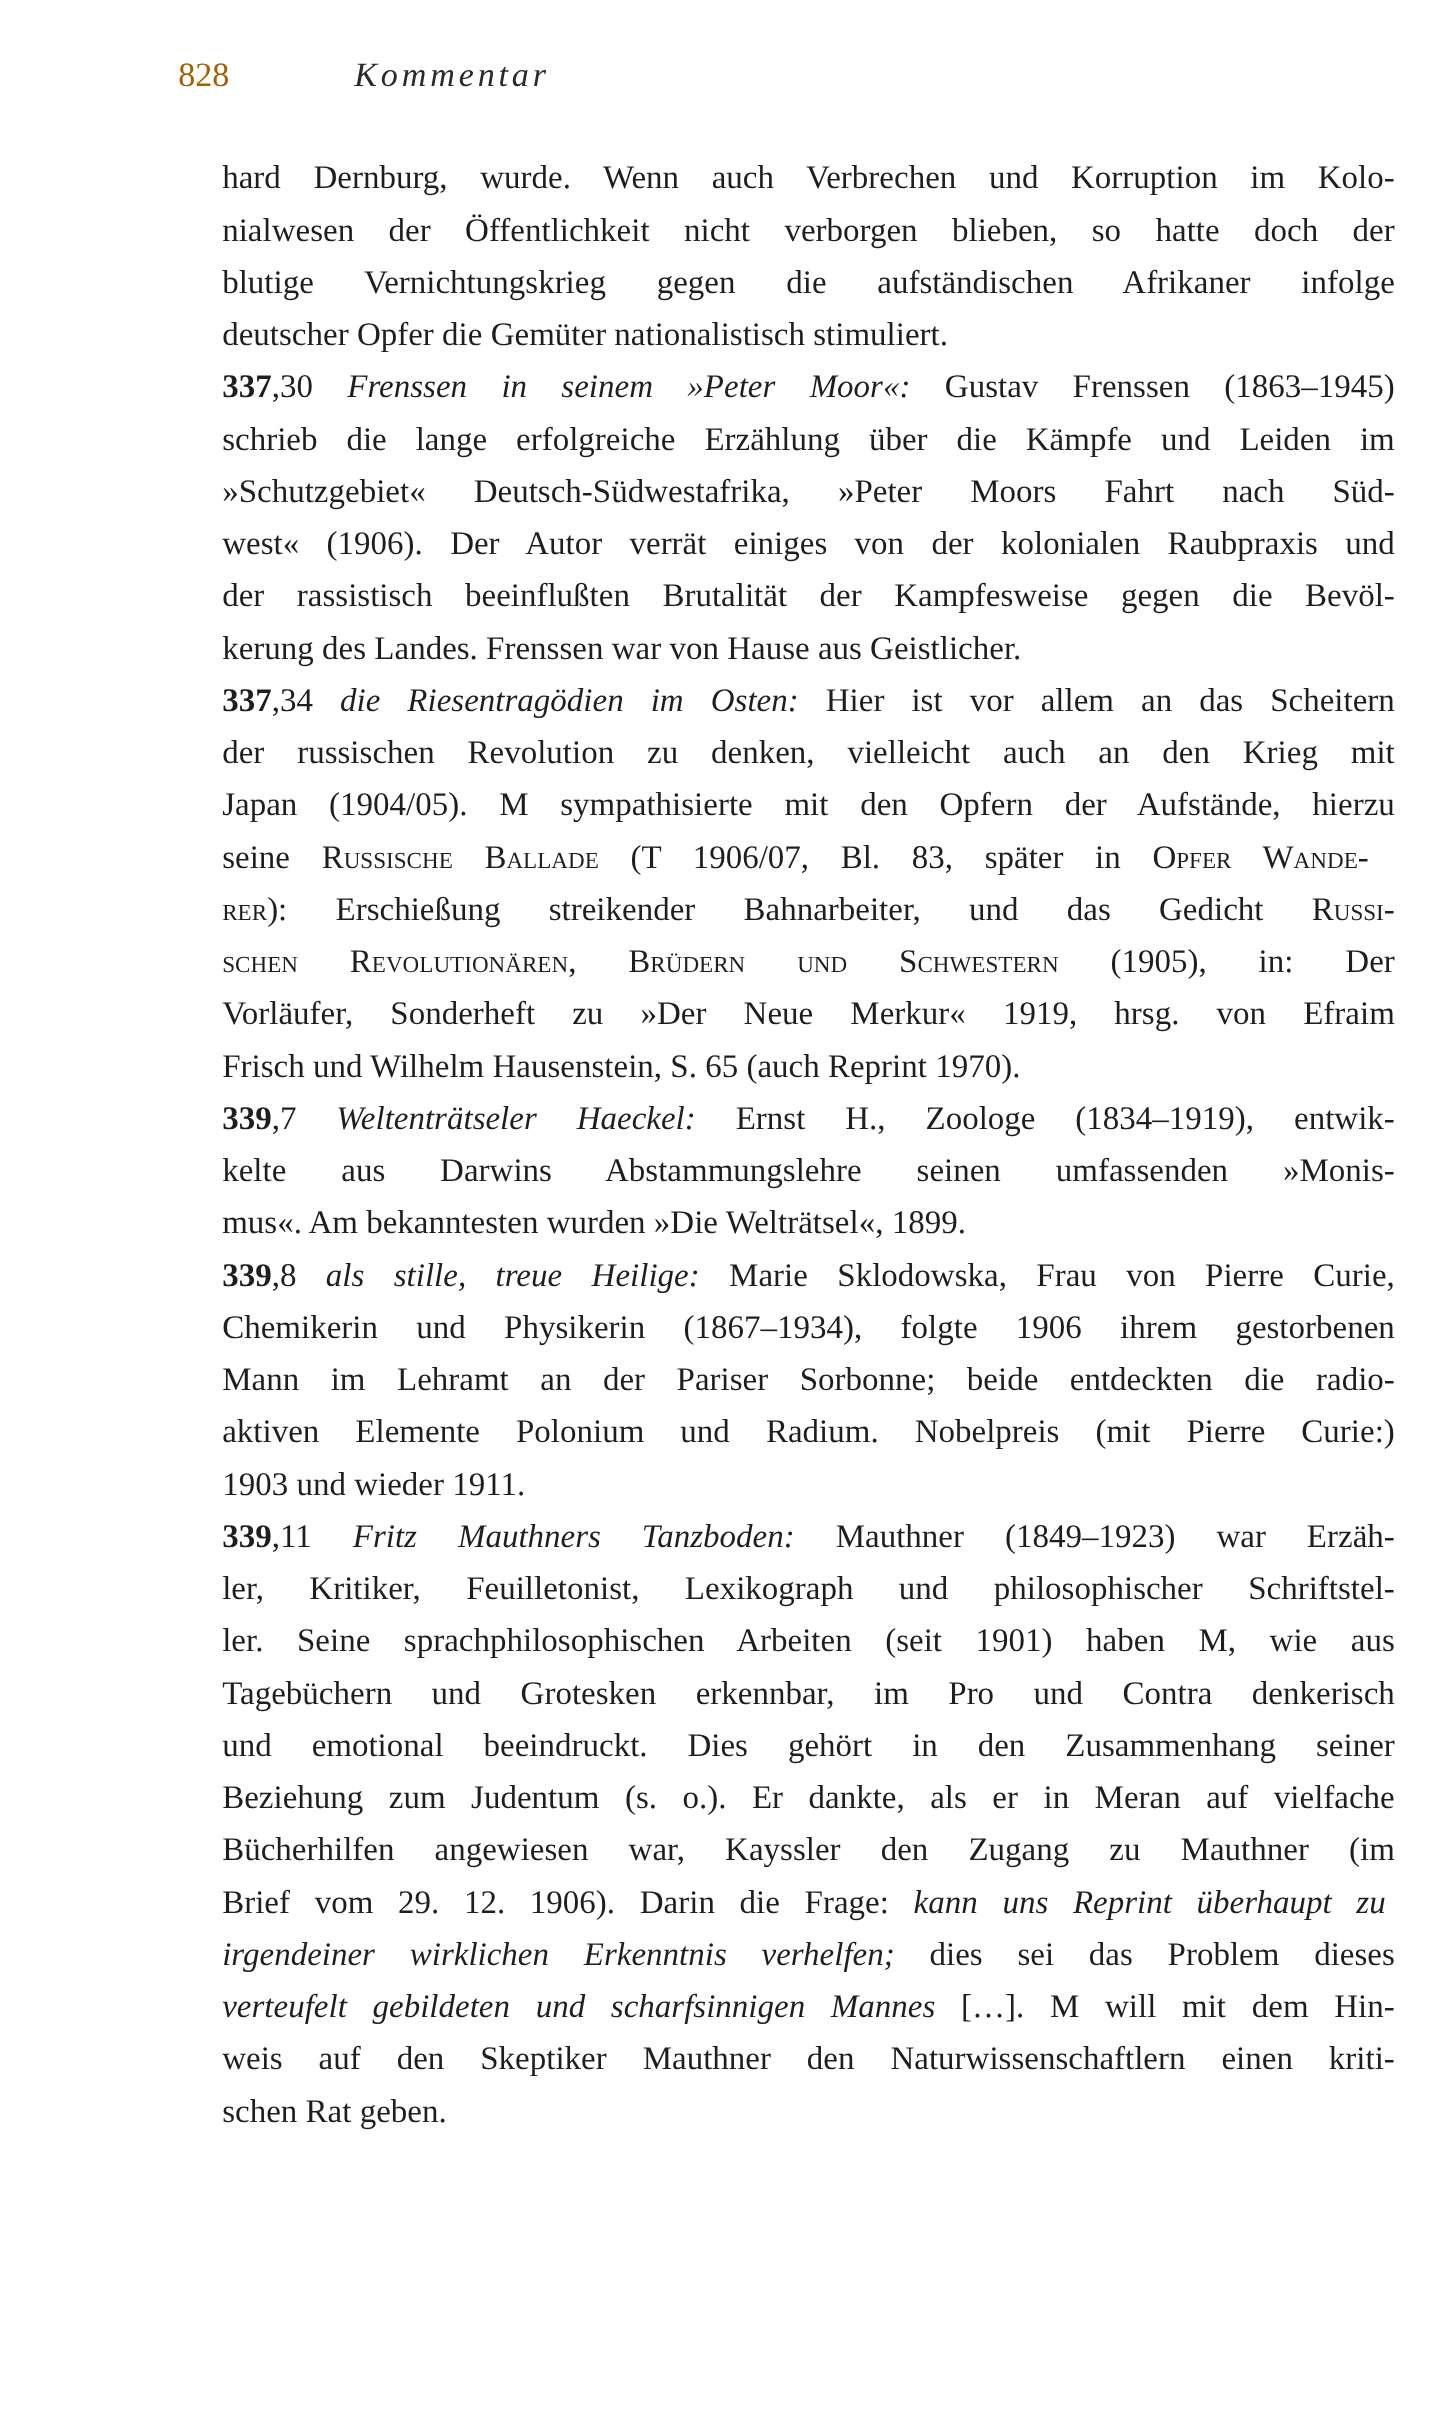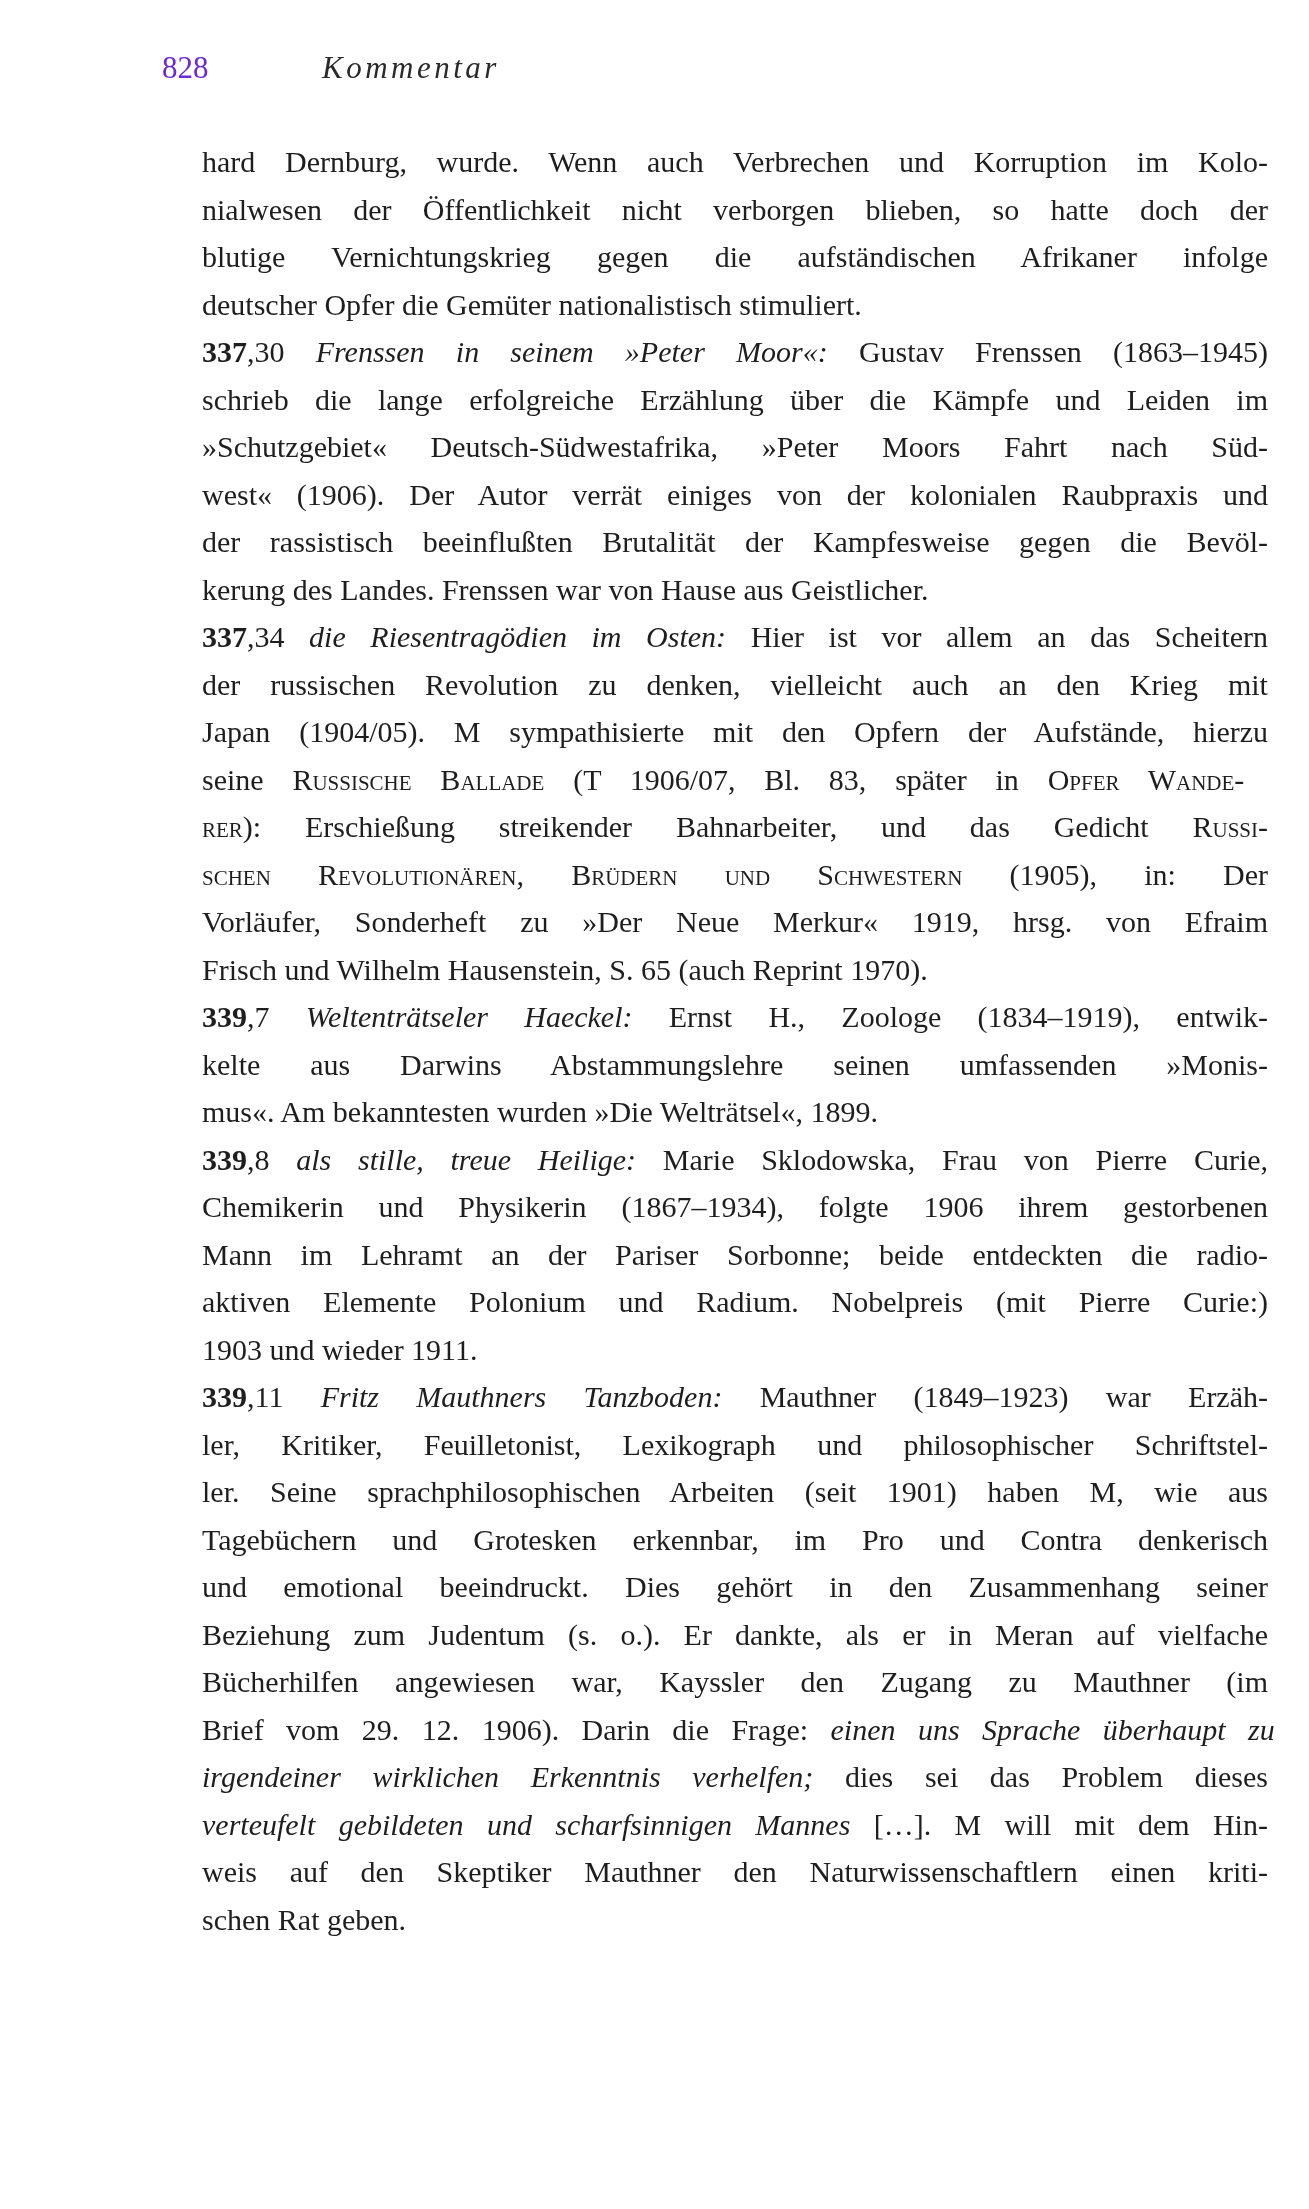--- a/index.html
+++ b/index.html
@@ -5,21 +5,21 @@
   html, body { margin: 0; padding: 0; background: #ffffff; }
   body {
     width: 1309px; height: 2209px; position: relative; overflow: hidden;
     font-family: "Liberation Serif", "DejaVu Serif", serif;
     color: #1e1e1e;
   }
   .running-head {
     position: absolute; left: 162px; top: 48px; height: 40px;
     font-size: 31px; line-height: 40px; white-space: nowrap;
   }
-  .page-number { position: absolute; left: 0; top: 0; color: #6d28d9; }
+  .page-number { position: absolute; left: 0; top: 0; color: #a16207; }
   .section-title {
     position: absolute; left: 160px; top: 0; font-style: italic;
     letter-spacing: 3.5px; color: #2a2a2a;
   }
   .body-text {
     position: absolute; left: 162px; top: 138px; width: 1066px;
     font-size: 30px; line-height: 47.5px;
   }
   .line {
     display: block; height: 47.5px; white-space: nowrap;
@@ -65,18 +65,18 @@
     <div class="line" style="white-space: nowrap; width: 1066px; word-spacing: 21.13px; text-align: left; text-align-last: left;"><span class="seg-r">Mann im Lehramt an der Pariser Sorbonne; beide entdeckten die radio-</span></div>
     <div class="line" style="white-space: nowrap; width: 1066px; word-spacing: 25.25px; text-align: left; text-align-last: left;"><span class="seg-r">aktiven Elemente Polonium und Radium. Nobelpreis (mit Pierre Curie:)</span></div>
     <div class="line last"><span class="seg-r">1903 und wieder 1911.</span></div>
     <div class="line" style="white-space: nowrap; width: 1066px; word-spacing: 29.76px; text-align: left; text-align-last: left;"><span class="seg-b">339</span><span class="seg-r">,11 </span><span class="seg-i">Fritz Mauthners Tanzboden:</span><span class="seg-r"> Mauthner (1849–1923) war Erzäh-</span></div>
     <div class="line" style="white-space: nowrap; width: 1066px; word-spacing: 33.79px; text-align: left; text-align-last: left;"><span class="seg-r">ler, Kritiker, Feuilletonist, Lexikograph und philosophischer Schriftstel-</span></div>
     <div class="line" style="white-space: nowrap; width: 1066px; word-spacing: 23px; text-align: left; text-align-last: left;"><span class="seg-r">ler. Seine sprachphilosophischen Arbeiten (seit 1901) haben M, wie aus</span></div>
     <div class="line" style="white-space: nowrap; width: 1066px; word-spacing: 28.38px; text-align: left; text-align-last: left;"><span class="seg-r">Tagebüchern und Grotesken erkennbar, im Pro und Contra denkerisch</span></div>
     <div class="line" style="white-space: nowrap; width: 1066px; word-spacing: 28.8px; text-align: left; text-align-last: left;"><span class="seg-r">und emotional beeindruckt. Dies gehört in den Zusammenhang seiner</span></div>
     <div class="line" style="white-space: nowrap; width: 1066px; word-spacing: 15.66px; text-align: left; text-align-last: left;"><span class="seg-r">Beziehung zum Judentum (s. o.). Er dankte, als er in Meran auf vielfache</span></div>
     <div class="line" style="white-space: nowrap; width: 1066px; word-spacing: 28.96px; text-align: left; text-align-last: left;"><span class="seg-r">Bücherhilfen angewiesen war, Kayssler den Zugang zu Mauthner (im</span></div>
-    <div class="line" style="white-space: nowrap; width: 1066px; word-spacing: 14.93px; text-align: left; text-align-last: left;"><span class="seg-r">Brief vom 29. 12. 1906). Darin die Frage: </span><span class="seg-i">einen uns Sprache überhaupt zu</span></div>
+    <div class="line" style="white-space: nowrap; width: 1066px; word-spacing: 14.93px; text-align: left; text-align-last: left;"><span class="seg-r">Brief vom 29. 12. 1906). Darin die Frage: </span><span class="seg-i">kann uns Reprint überhaupt zu</span></div>
     <div class="line" style="white-space: nowrap; width: 1066px; word-spacing: 24.11px; text-align: left; text-align-last: left;"><span class="seg-i">irgendeiner wirklichen Erkenntnis verhelfen;</span><span class="seg-r"> dies sei das Problem dieses</span></div>
     <div class="line" style="white-space: nowrap; width: 1066px; word-spacing: 15.86px; text-align: left; text-align-last: left;"><span class="seg-i">verteufelt gebildeten und scharfsinnigen Mannes</span><span class="seg-r"> […]. M will mit dem Hin-</span></div>
     <div class="line" style="white-space: nowrap; width: 1066px; word-spacing: 25.16px; text-align: left; text-align-last: left;"><span class="seg-r">weis auf den Skeptiker Mauthner den Naturwissenschaftlern einen kriti-</span></div>
     <div class="line last"><span class="seg-r">schen Rat geben.</span></div>
   </div>
 
 </body></html>

